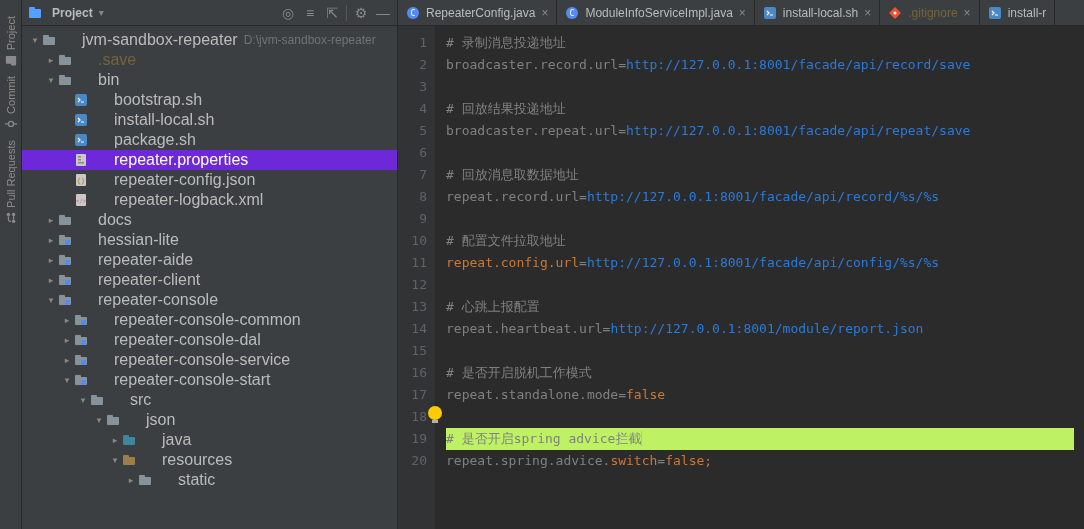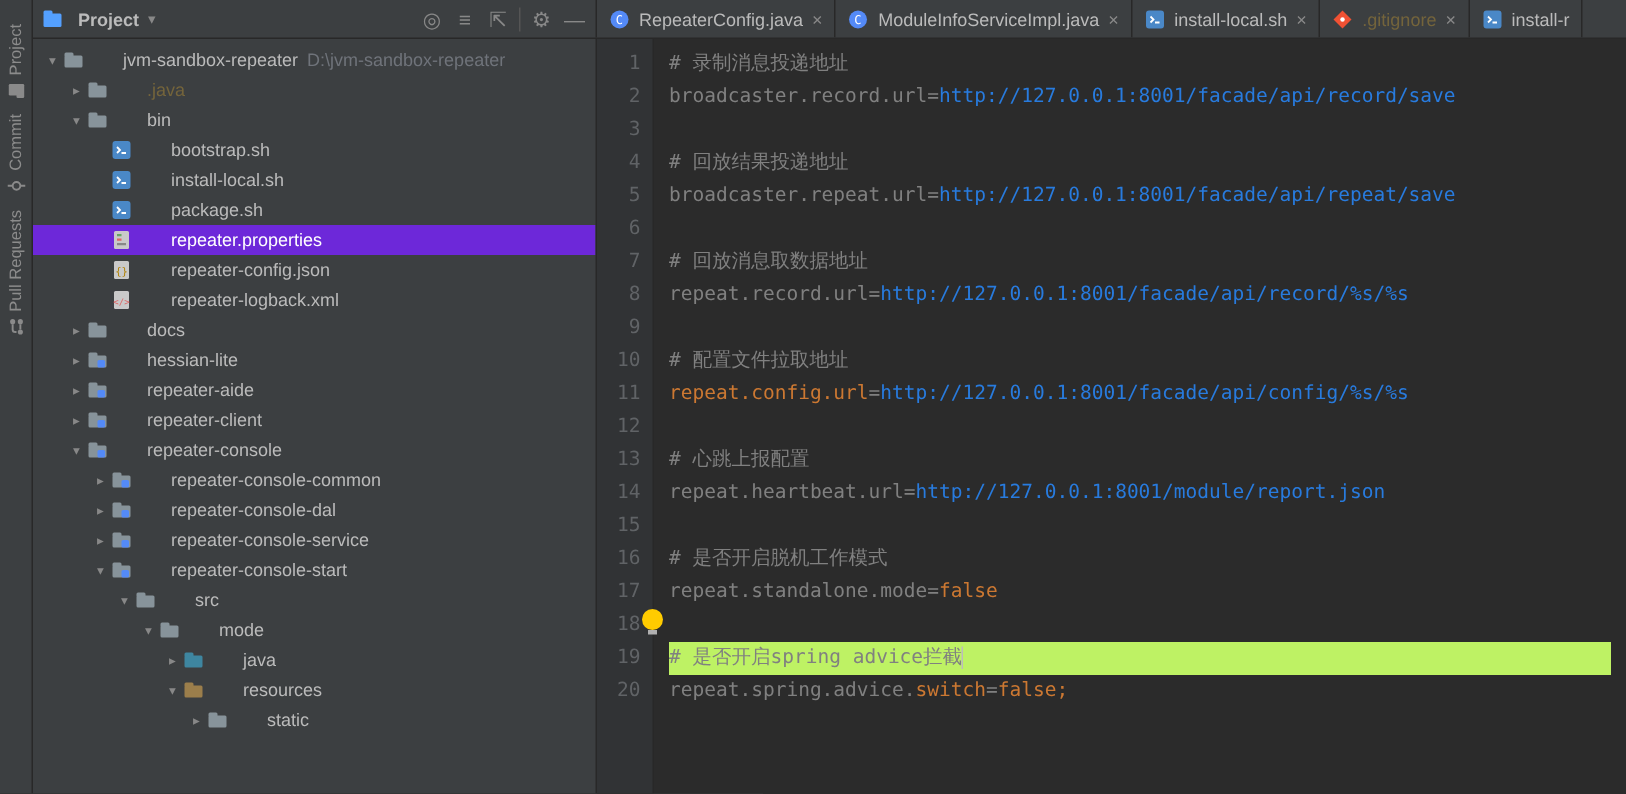--- a/index.html
+++ b/index.html
@@ -89,21 +89,21 @@
   padding-right: 6px;
   cursor: pointer;
   white-space: nowrap;
 }
 .tree-row.selected { background: #6d28d9; color: #fff; }
 .tree-row.selected .tree-label { color: #fff; }
 .tree-arrow {
   width: 14px; text-align: center; color: #888; font-size: 9px;
 }
 .tree-icon { width: 14px; height: 14px; margin-right: 4px; display: inline-flex; align-items: center; justify-content: center; }
-.tree-label { color: #bbb; font-size: 12px; padding-left: 22px; }
+.tree-label { color: #bbb; font-size: 16px; padding-left: 22px; }
 .tree-hint { color: #6f737a; margin-left: 6px; font-size: 12px; }
 .editor {
   flex: 1;
   display: flex;
   background: #2b2b2b;
   font-family: "Consolas", "Menlo", monospace;
   font-size: 13px;
   overflow: auto;
 }
 .gutter {
@@ -275,21 +275,21 @@
           <span class="tree-hint">D:\jvm-sandbox-repeater</span>
         </div>
         <div class="tree-row" style="padding-left: 22px;">
           <span class="tree-arrow">▸</span>
           <span class="tree-icon">
             <svg width="14" height="14" viewBox="0 0 14 14">
               <rect x="1" y="4" width="12" height="8" fill="#87939a" rx="1"></rect>
               <rect x="1" y="2" width="6" height="3" fill="#87939a" rx="1"></rect>
             </svg>
           </span>
-          <span class="tree-label" style="color: rgb(116, 100, 59);">.java</span>
+          <span class="tree-label" style="color: rgb(116, 100, 59);">.save</span>
         </div>
         <div class="tree-row" style="padding-left: 22px;">
           <span class="tree-arrow">▾</span>
           <span class="tree-icon">
             <svg width="14" height="14" viewBox="0 0 14 14">
               <rect x="1" y="4" width="12" height="8" fill="#87939a" rx="1"></rect>
               <rect x="1" y="2" width="6" height="3" fill="#87939a" rx="1"></rect>
             </svg>
           </span>
           <span class="tree-label">bin</span>
@@ -465,21 +465,21 @@
           <span class="tree-label">src</span>
         </div>
         <div class="tree-row" style="padding-left: 70px;">
           <span class="tree-arrow">▾</span>
           <span class="tree-icon">
             <svg width="14" height="14" viewBox="0 0 14 14">
               <rect x="1" y="4" width="12" height="8" fill="#87939a" rx="1"></rect>
               <rect x="1" y="2" width="6" height="3" fill="#87939a" rx="1"></rect>
             </svg>
           </span>
-          <span class="tree-label">mode</span>
+          <span class="tree-label">json</span>
         </div>
         <div class="tree-row" style="padding-left: 86px;">
           <span class="tree-arrow">▸</span>
           <span class="tree-icon">
             <svg width="14" height="14" viewBox="0 0 14 14">
               <rect x="1" y="4" width="12" height="8" fill="#3e86a0" rx="1"></rect>
               <rect x="1" y="2" width="6" height="3" fill="#3e86a0" rx="1"></rect>
             </svg>
           </span>
           <span class="tree-label">java</span>

